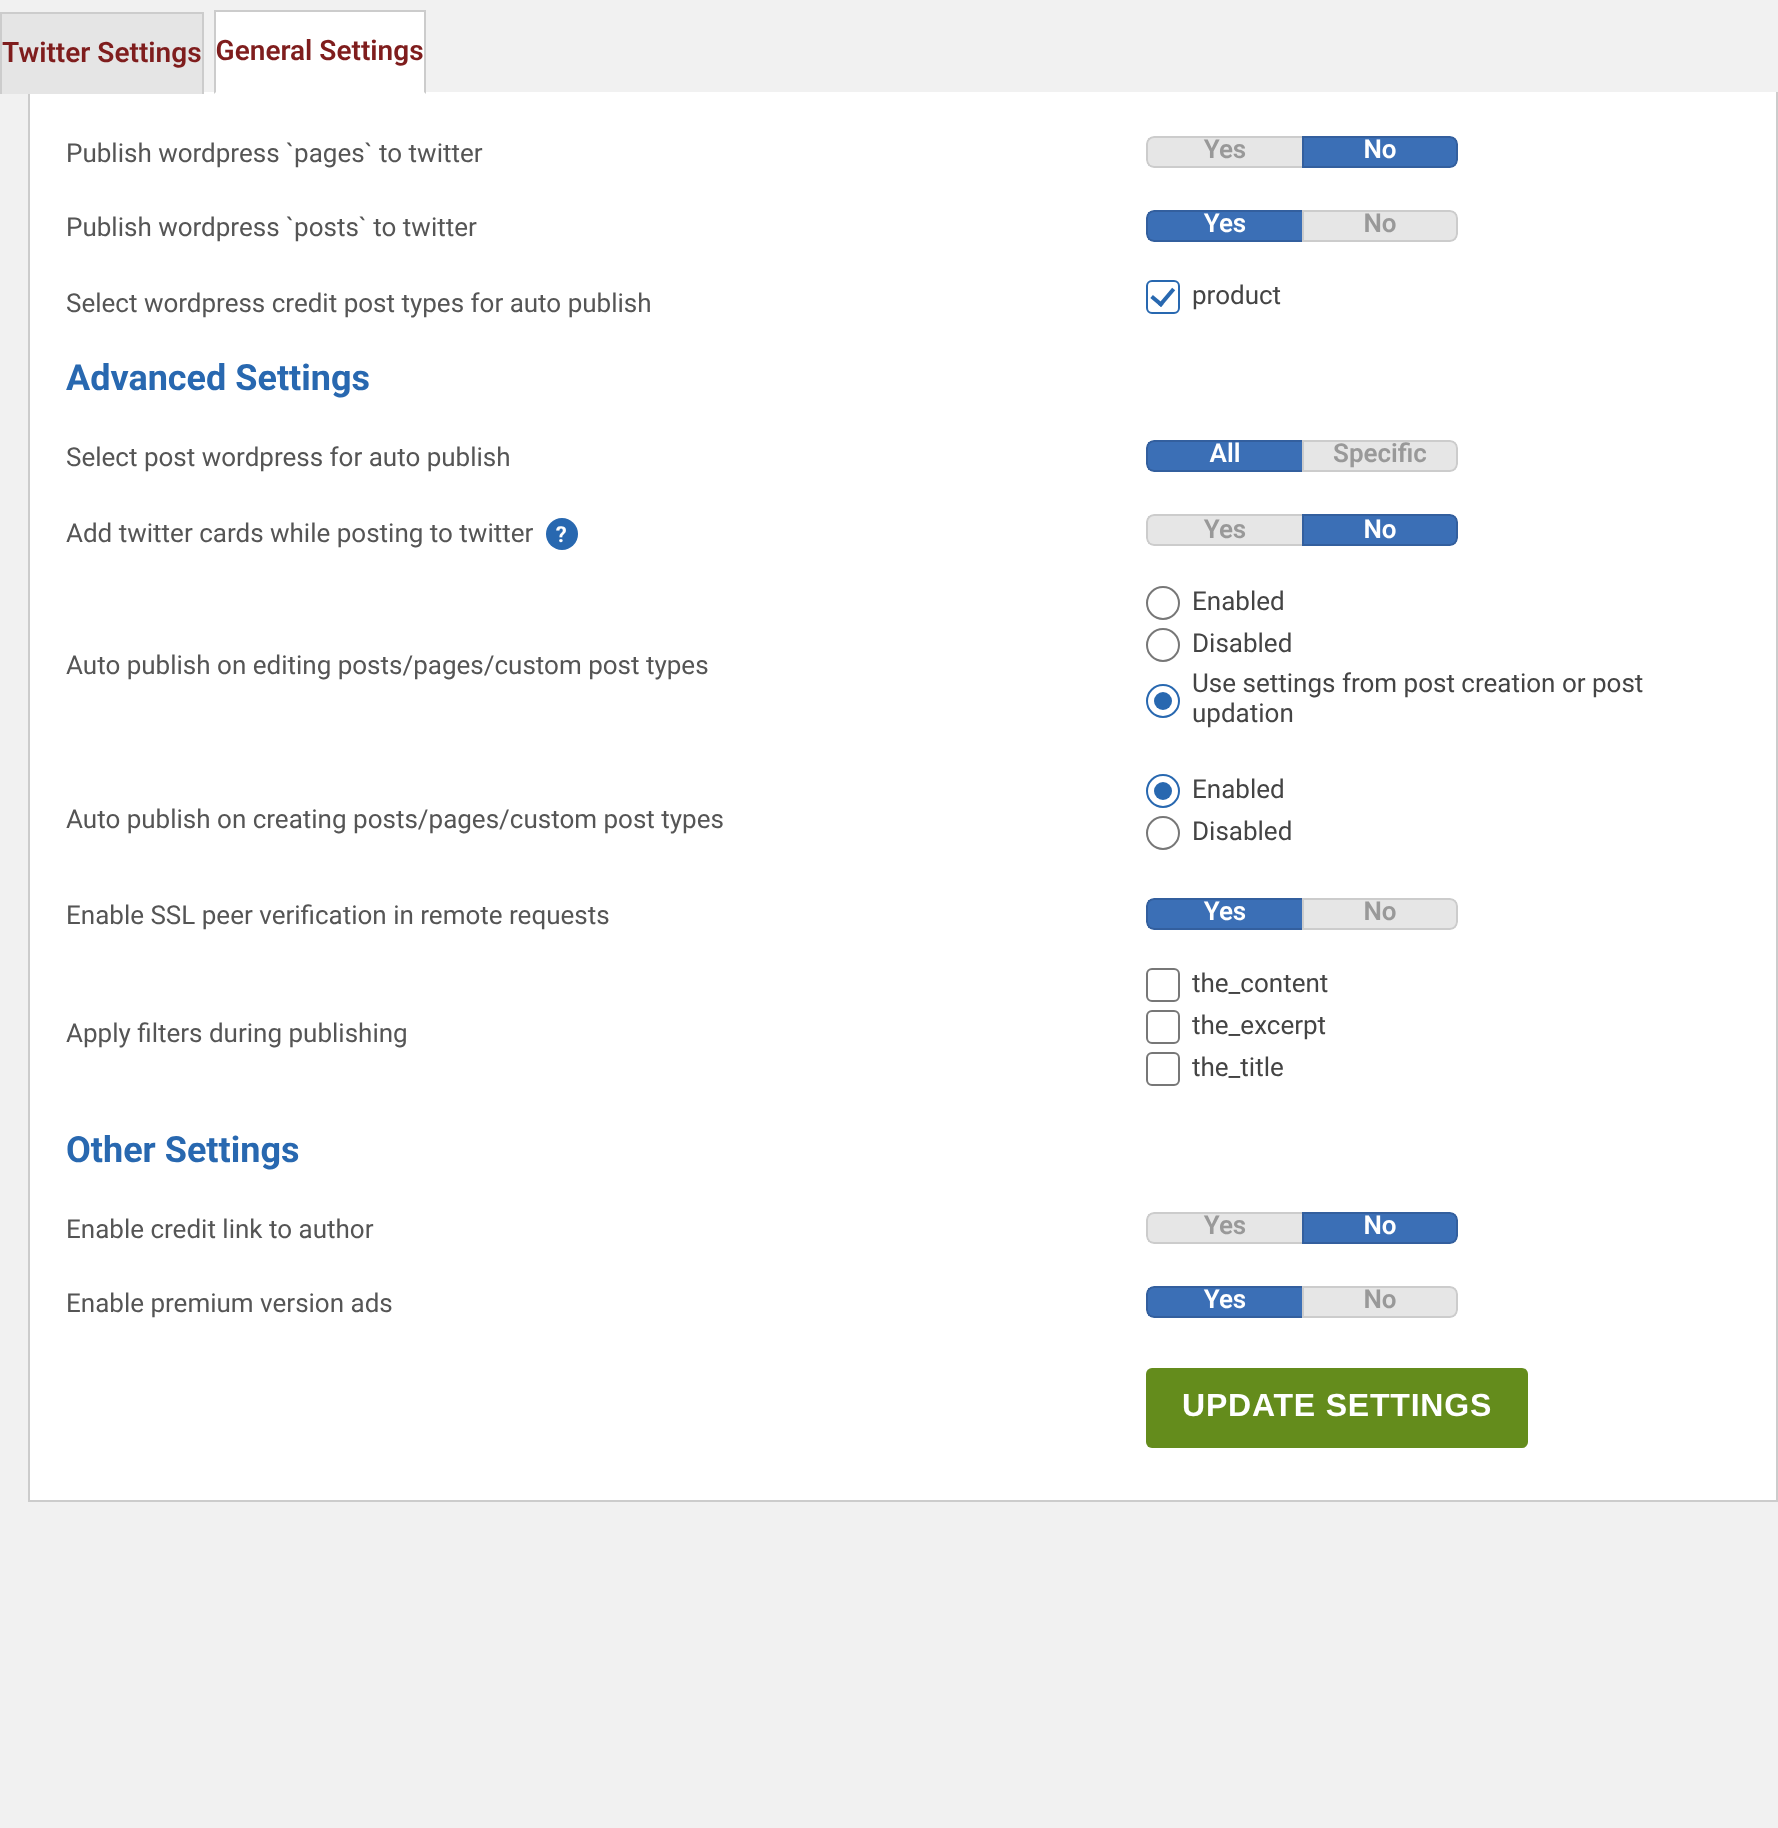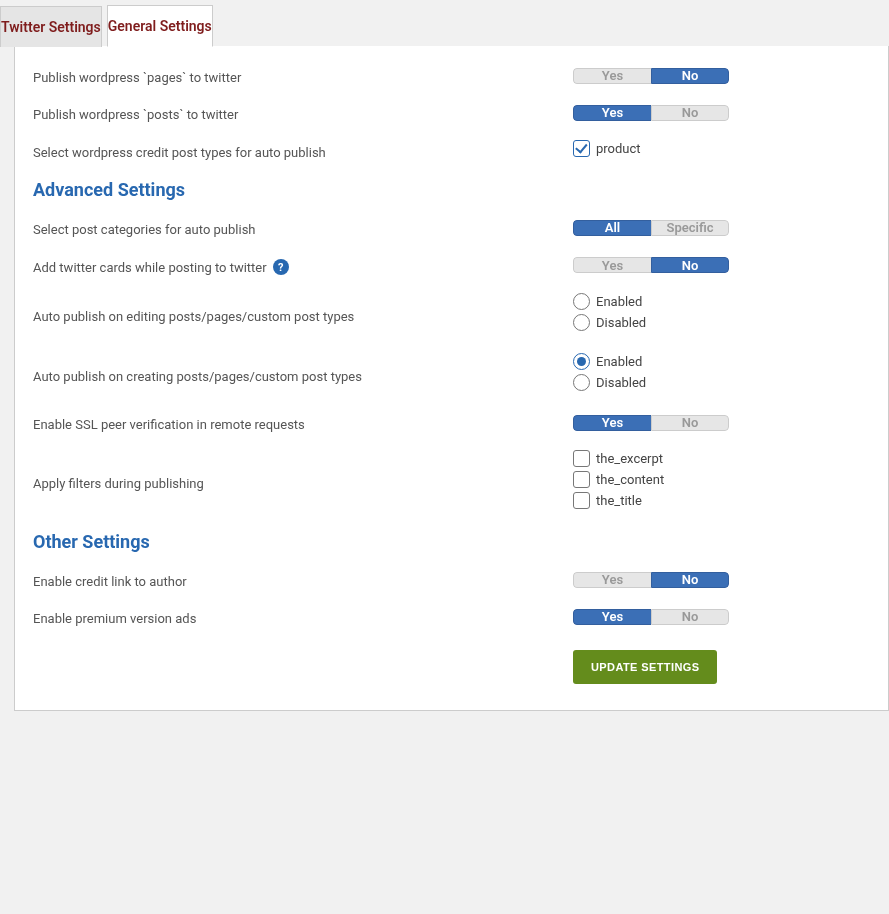--- a/index.html
+++ b/index.html
@@ -140,21 +140,21 @@
   }
   .submit-row {
     margin-top: 24px;
     padding-left: 540px;
   }
   .submit-btn {
     background: #648c1c;
     color: #fff;
     border: none;
     padding: 11px 18px;
-    font-size: 11px;
+    font-size: 16px;
     font-weight: 600;
     letter-spacing: 0.4px;
     border-radius: 3px;
     cursor: pointer;
   }
   .tabs-outer {
     position: relative;
   }
   .tab-bar {
     display: flex;
@@ -202,21 +202,21 @@
           <div class="chk-row">
             <span class="chk checked"></span>
             <span>product</span>
           </div>
         </div>
       </div>
 
       <h3 class="section">Advanced Settings</h3>
 
       <div class="row">
-        <div class="row-label">Select post categories for auto publish</div>
+        <div class="row-label">Select post wordpress for auto publish</div>
         <div class="row-control">
           <div class="toggle">
             <div class="toggle-btn selected">All</div>
             <div class="toggle-btn">Specific</div>
           </div>
         </div>
       </div>
 
       <div class="row">
         <div class="row-label">
@@ -235,20 +235,24 @@
         <div class="row-label">Auto publish on editing posts/pages/custom post types</div>
         <div class="row-control">
           <div class="radio-row">
             <span class="radio"></span>
             <span>Enabled</span>
           </div>
           <div class="radio-row">
             <span class="radio"></span>
             <span>Disabled</span>
           </div>
+          <div class="radio-row">
+            <span class="radio checked"></span>
+            <span>Use settings from post creation or post updation</span>
+          </div>
         </div>
       </div>
 
       <div class="row">
         <div class="row-label">Auto publish on creating posts/pages/custom post types</div>
         <div class="row-control">
           <div class="radio-row">
             <span class="radio checked"></span>
             <span>Enabled</span>
           </div>
@@ -265,30 +269,30 @@
           <div class="toggle">
             <div class="toggle-btn selected">Yes</div>
             <div class="toggle-btn">No</div>
           </div>
         </div>
       </div>
 
       <div class="row">
         <div class="row-label">Apply filters during publishing</div>
         <div class="row-control">
+          <div class="chk-row">
+            <span class="chk"></span>
+            <span>the_content</span>
+          </div>
           <div class="chk-row">
             <span class="chk"></span>
             <span>the_excerpt</span>
           </div>
           <div class="chk-row">
             <span class="chk"></span>
-            <span>the_content</span>
-          </div>
-          <div class="chk-row">
-            <span class="chk"></span>
             <span>the_title</span>
           </div>
         </div>
       </div>
 
       <h3 class="section">Other Settings</h3>
 
       <div class="row">
         <div class="row-label">Enable credit link to author</div>
         <div class="row-control">

